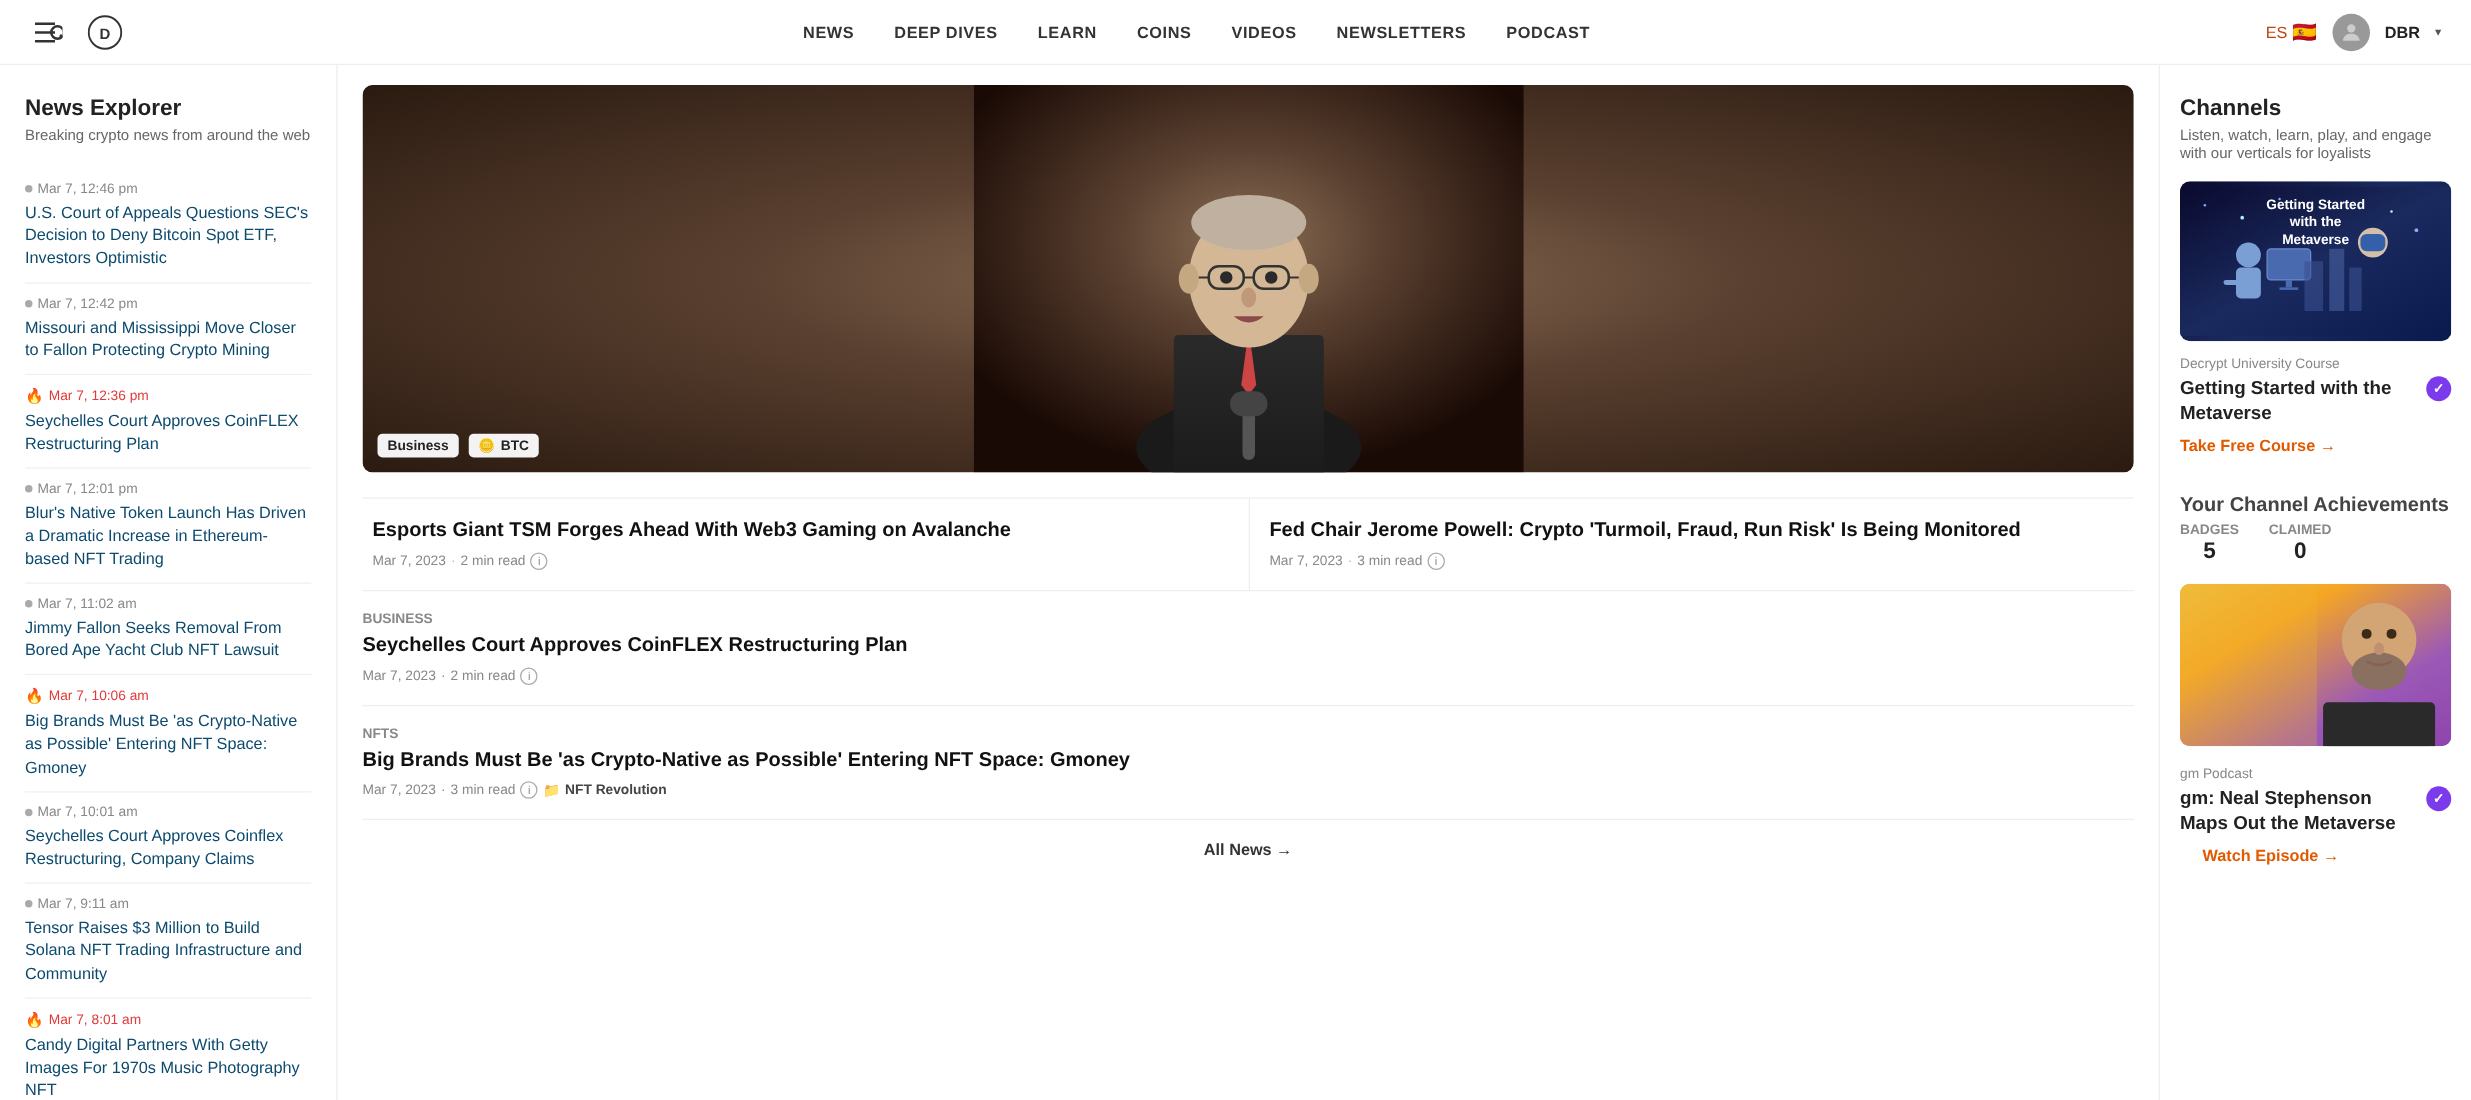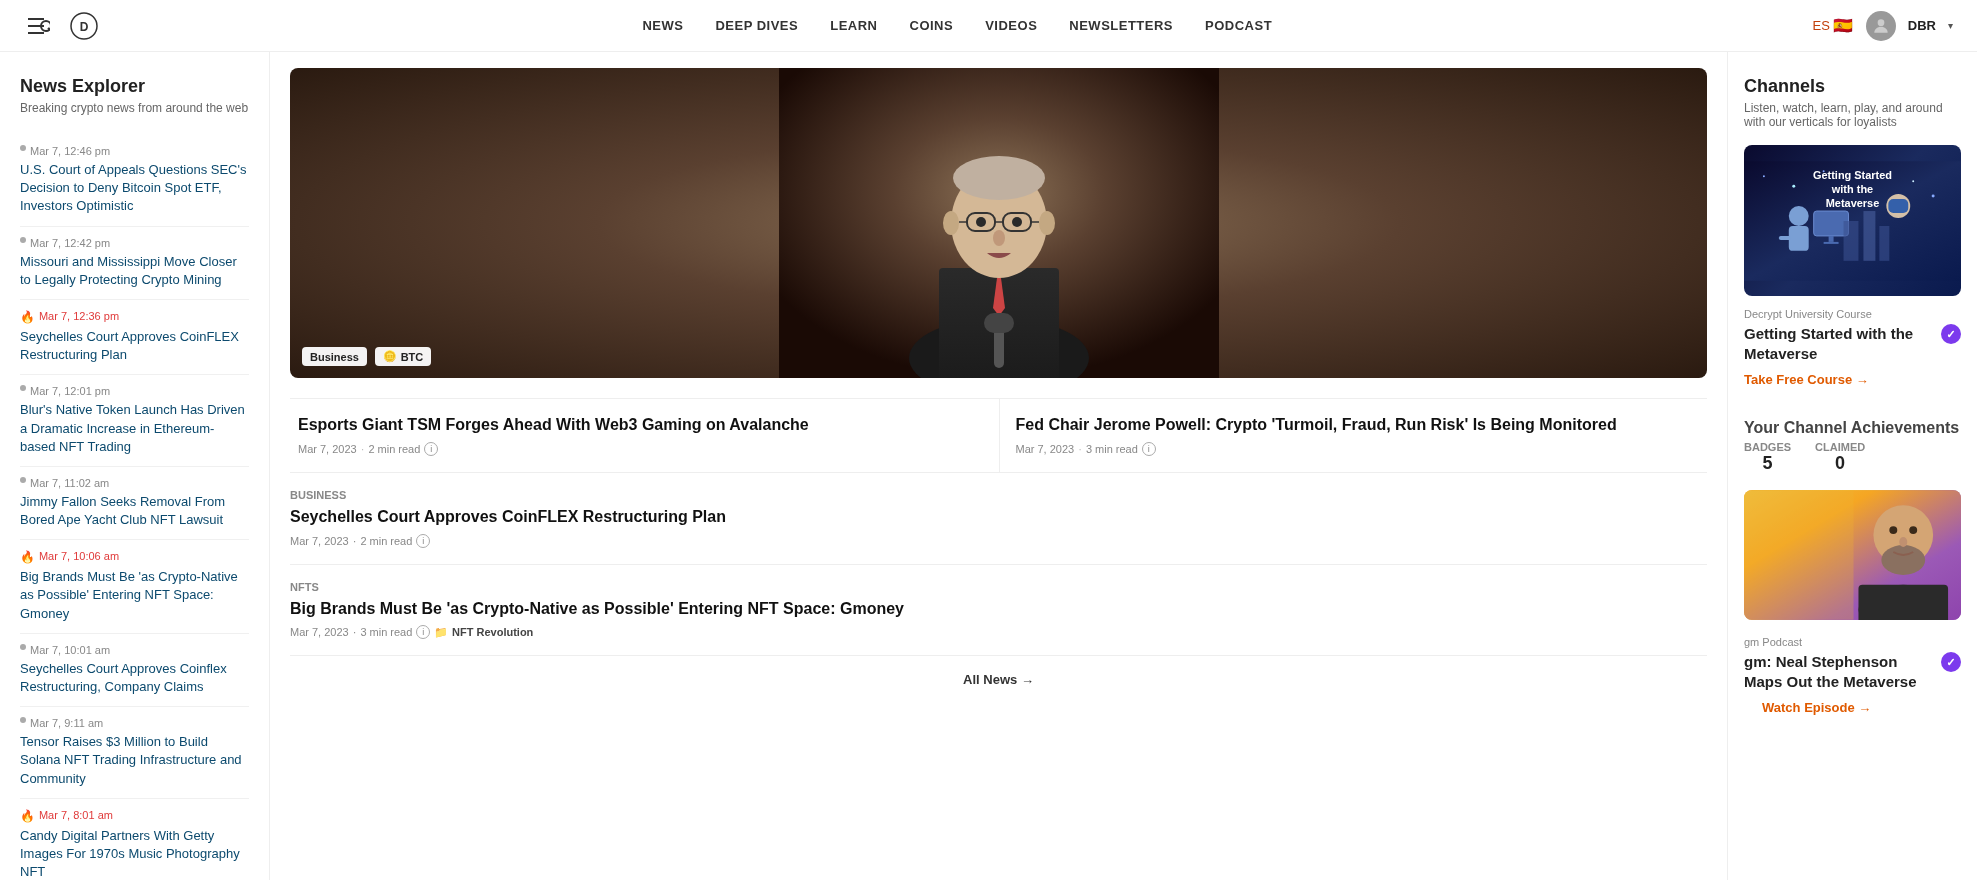--- a/index.html
+++ b/index.html
@@ -67,21 +67,21 @@
 
     .news-item {
       padding: 10px 0;
       border-bottom: 1px solid #f0f0f0;
       cursor: pointer;
     }
     .news-timestamp {
       font-size: 11px;
       color: #888;
       margin-bottom: 4px;
-      display: flex; gap: 4px;
+      display: flex; align-items: center; gap: 4px;
     }
     .news-timestamp.hot { color: #e03a3a; }
     .news-timestamp .dot { width: 6px; height: 6px; border-radius: 50%; background: #aaa; display: inline-block; }
     .fire-icon { color: #e03a3a; font-size: 12px; }
     .news-headline {
       font-size: 13px;
       font-weight: 500;
       line-height: 1.4;
       color: #0c4a6e;
     }
@@ -203,21 +203,21 @@
     .channels-subtitle { font-size: 12px; color: #666; margin-bottom: 16px; }
 
     .channel-card {
       border-radius: 8px;
       overflow: hidden;
       margin-bottom: 12px;
       cursor: pointer;
     }
     .channel-card-image {
       width: 100%;
-      height: 151px;
+      height: 128px;
       background: linear-gradient(135deg, #1a1a3e 0%, #2a2a6e 50%, #3a3a9e 100%);
       display: flex; align-items: center; justify-content: center;
       position: relative;
     }
     .metaverse-image {
       background: linear-gradient(135deg, #0a0a2e 0%, #1a2a5e 50%, #0a1a4e 100%);
     }
 
     .university-section { margin-bottom: 16px; }
     .university-label { font-size: 11px; color: #888; font-weight: 500; margin-bottom: 4px; }
@@ -356,21 +356,21 @@
           <span>Mar 7, 12:46 pm</span>
         </div>
         <div class="news-headline">U.S. Court of Appeals Questions SEC's Decision to Deny Bitcoin Spot ETF, Investors Optimistic</div>
       </div>
 
       <div class="news-item">
         <div class="news-timestamp">
           <span class="dot"></span>
           <span>Mar 7, 12:42 pm</span>
         </div>
-        <div class="news-headline">Missouri and Mississippi Move Closer to Legally Protecting Crypto Mining</div>
+        <div class="news-headline">Missouri and Mississippi Move Closer to Fallon Protecting Crypto Mining</div>
       </div>
 
       <div class="news-item">
         <div class="news-timestamp hot">
           <span class="fire-icon">🔥</span>
           <span>Mar 7, 12:36 pm</span>
         </div>
         <div class="news-headline">Seychelles Court Approves CoinFLEX Restructuring Plan</div>
       </div>
 
@@ -531,21 +531,21 @@
       </div>
     </div>
 
     <div class="main-footer">
       <a>All News →</a>
     </div>
   </main>
 
   <aside class="sidebar-right">
     <div class="channels-title">Channels</div>
-    <div class="channels-subtitle">Listen, watch, learn, play, and around with our verticals for loyalists</div>
+    <div class="channels-subtitle">Listen, watch, learn, play, and engage with our verticals for loyalists</div>
 
     <div class="channel-card">
       <div class="channel-card-image metaverse-image">
         <svg width="218" height="120" viewBox="0 0 218 120">
           <defs>
             <linearGradient id="metaGrad" x1="0" y1="0" x2="1" y2="1">
               <stop offset="0%" style="stop-color:#0a0a2e"></stop>
               <stop offset="50%" style="stop-color:#1a2a5e"></stop>
               <stop offset="100%" style="stop-color:#0a1a4e"></stop>
             </linearGradient>

